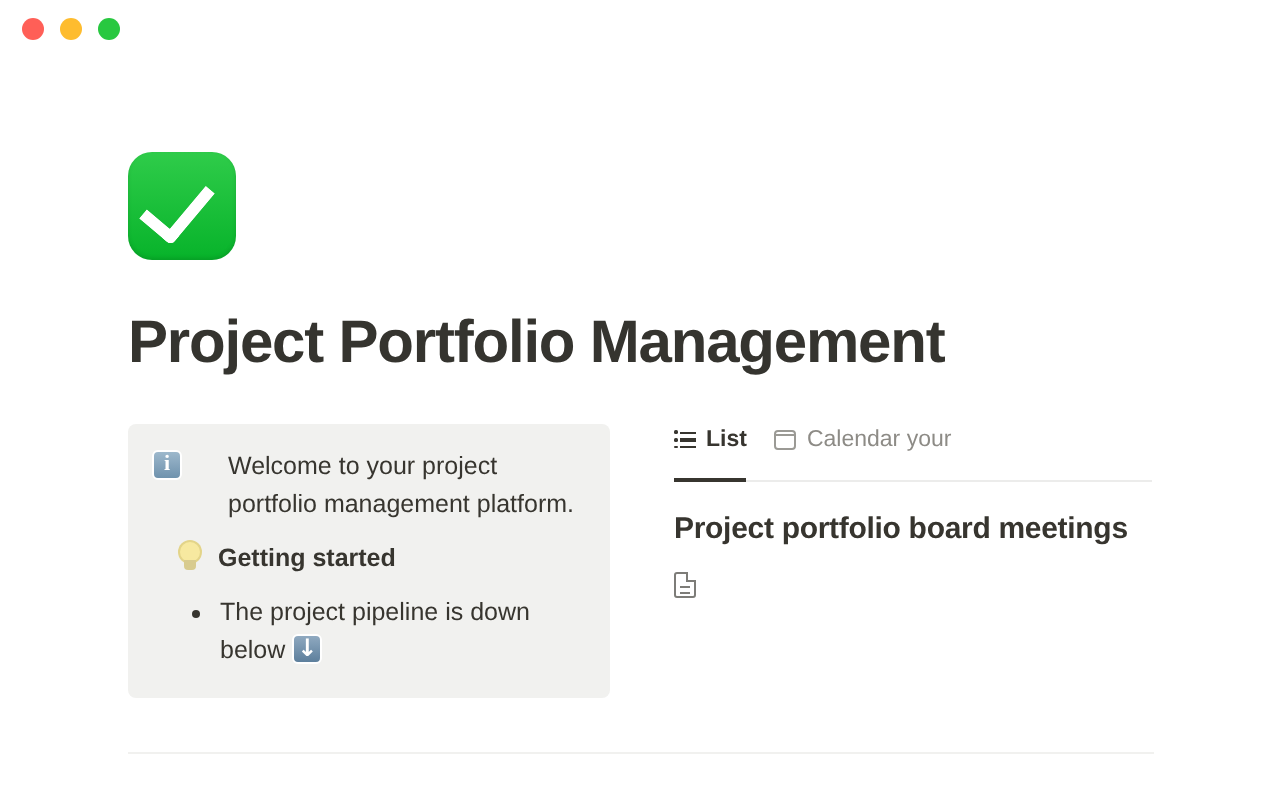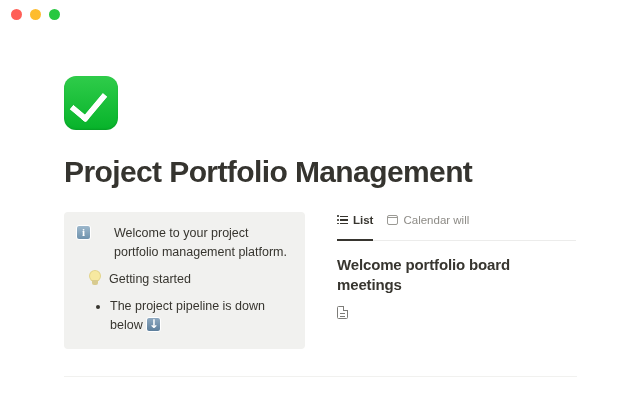--- a/index.html
+++ b/index.html
@@ -184,21 +184,21 @@
     content: "";
     position: absolute;
     left: 4px; top: 9px;
     width: 6px; height: 5px;
     background: #d8cb8f;
     border-radius: 0 0 2px 2px;
   }
   .subhead {
     font-size: 12.5px;
     line-height: 18px;
-    font-weight: normal;
+    font-weight: bold;
     color: #37352f;
   }
 
   .bullets {
     margin: 9px 0 0 0;
     padding: 0;
     list-style: none;
   }
   .bullets li {
     position: relative;
@@ -442,25 +442,25 @@
           <div class="tab active">
             <span class="icon-list">
               <i></i>
                 <i></i>
                 <i></i>
             </span>
             <span>List</span>
           </div>
           <div class="tab">
             <span class="icon-calendar"></span>
-            <span>Calendar will</span>
+            <span>Calendar your</span>
           </div>
         </div>
 
-        <h2 class="section-heading">Welcome portfolio board meetings</h2>
+        <h2 class="section-heading">Project portfolio board meetings</h2>
 
         <div class="list-item">
           <span class="icon-doc"></span>
         </div>
 
       </div>
 
     </div>
   </div>
 

